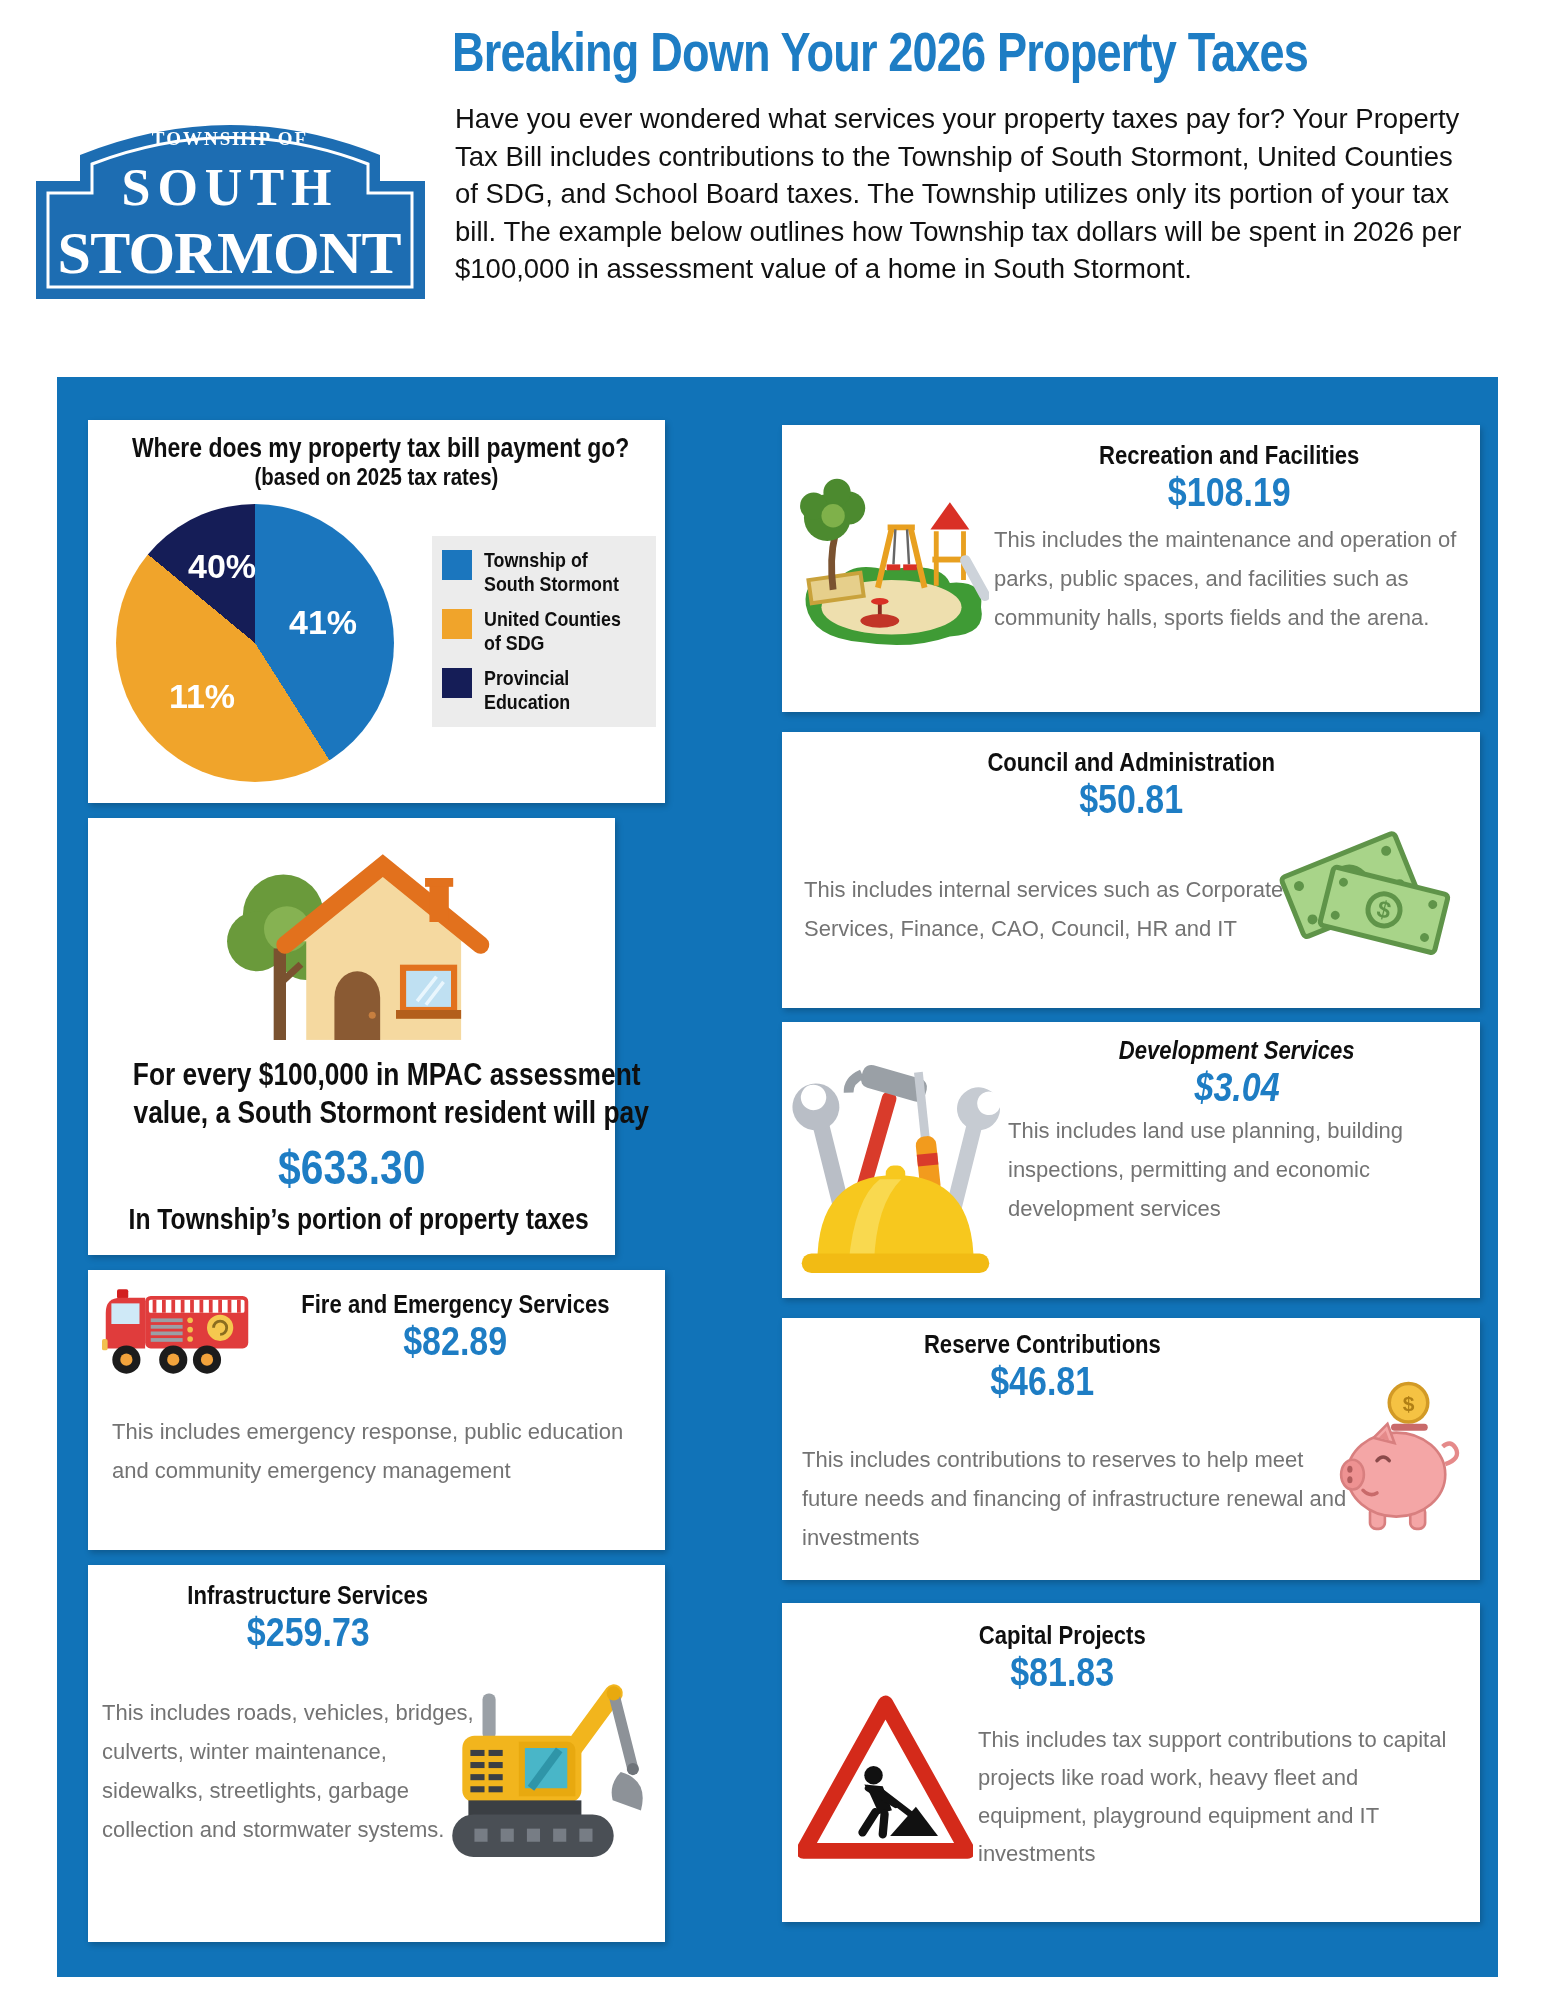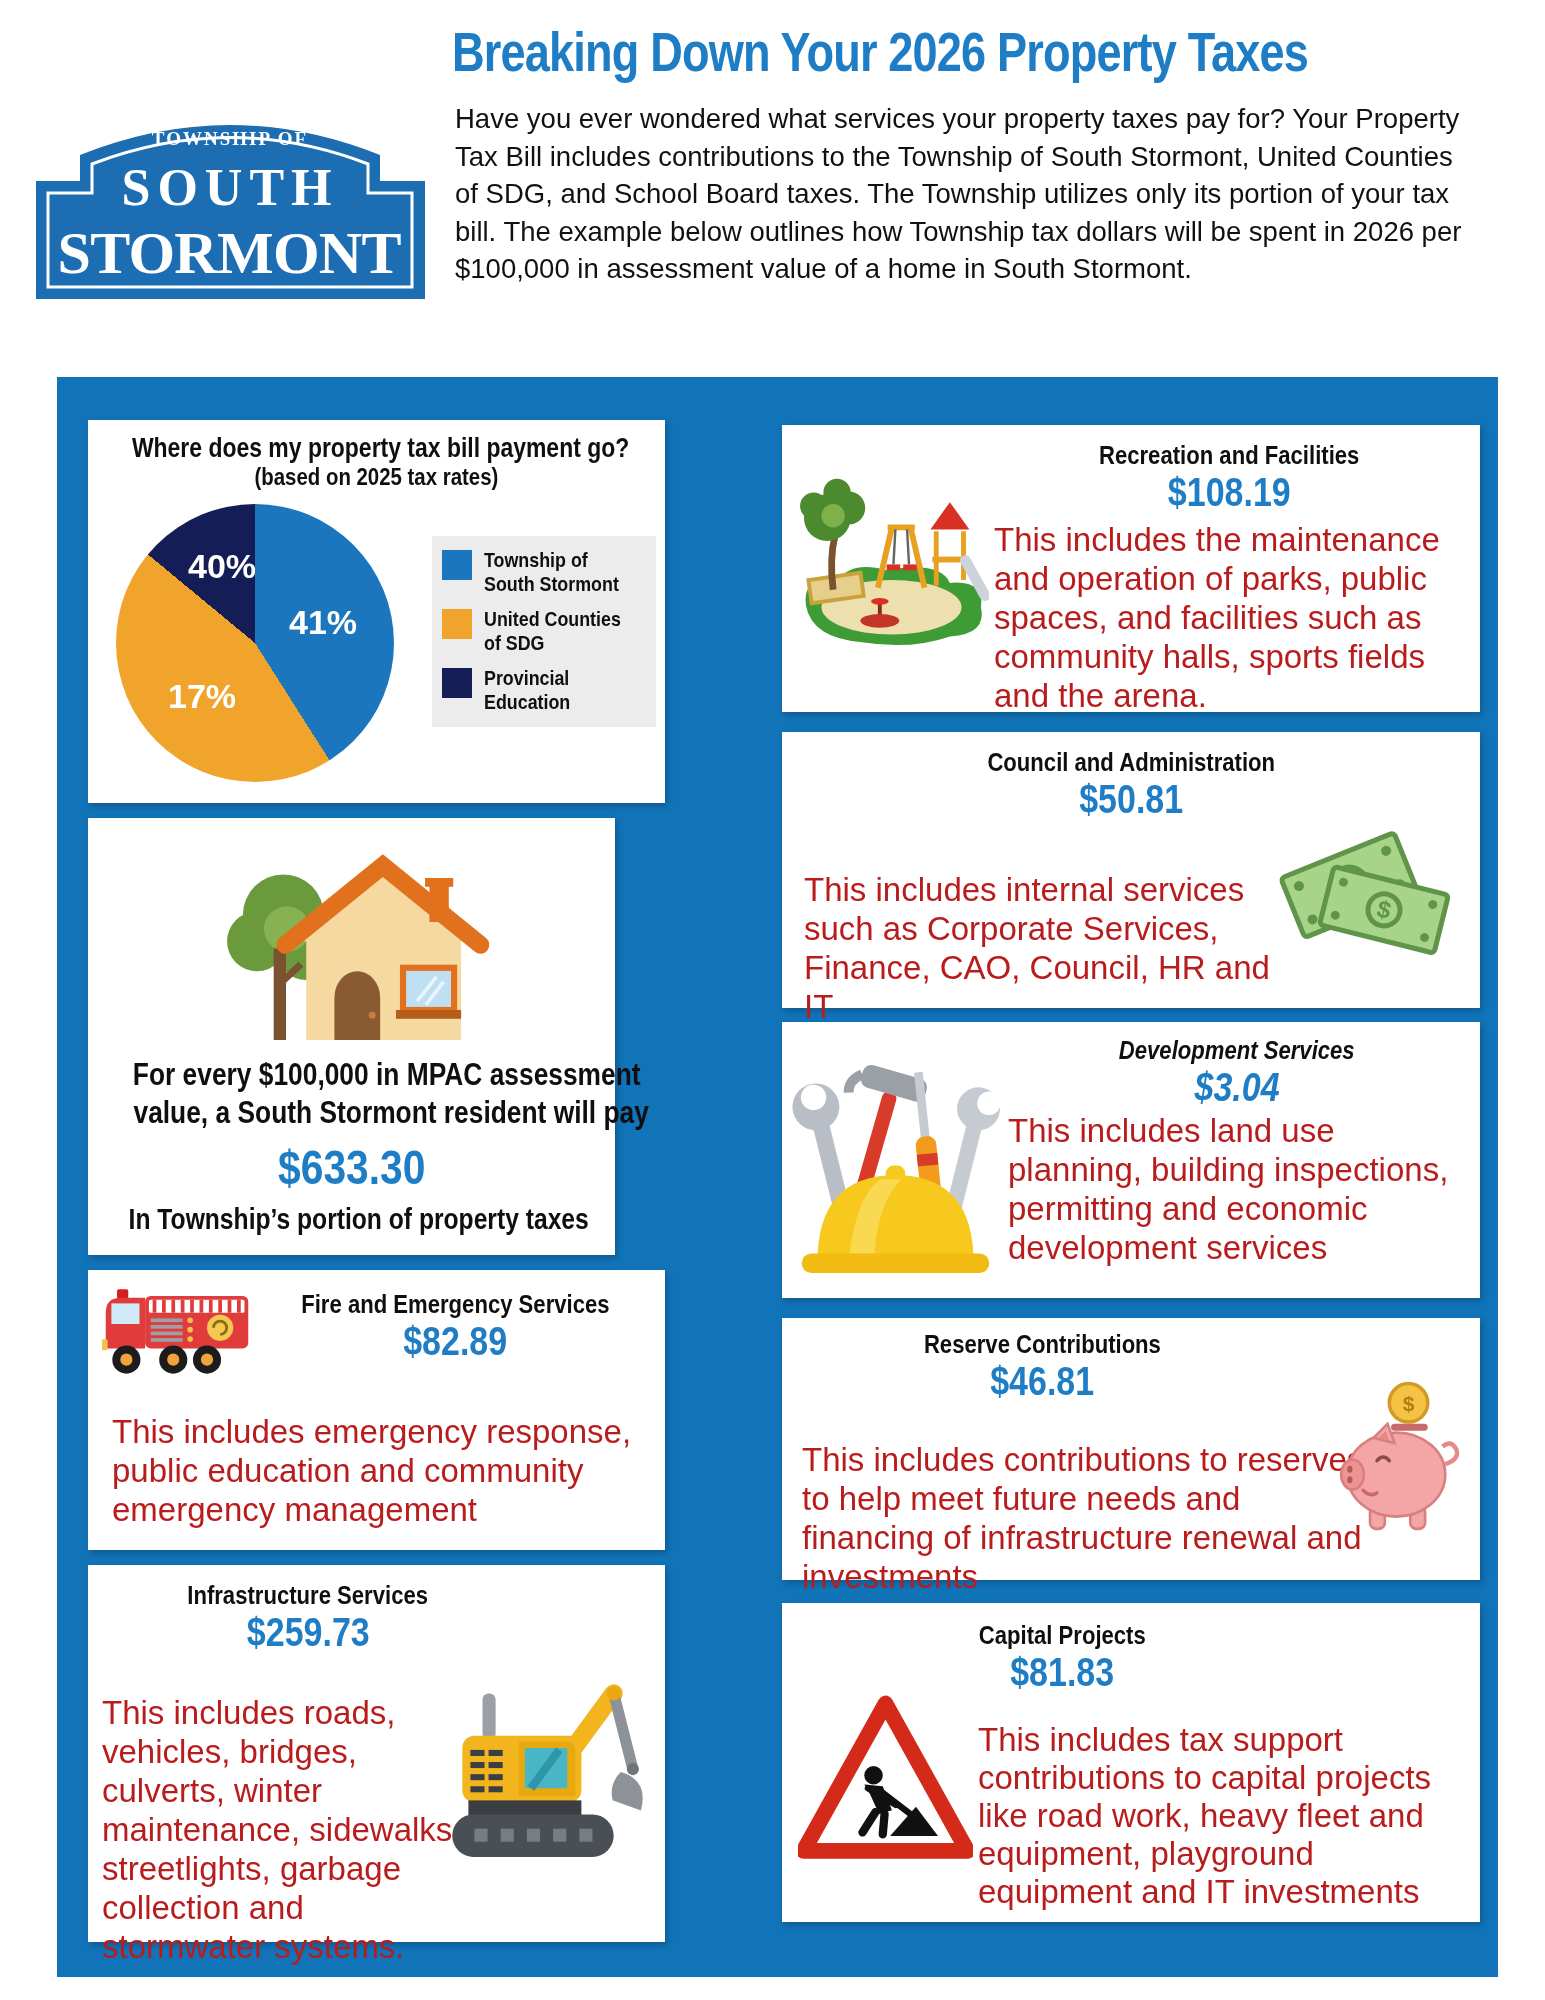--- a/index.html
+++ b/index.html
@@ -28,21 +28,21 @@
   .c-fire{left:31px;top:893px;width:577px;height:280px;}
   .c-infra{left:31px;top:1188px;width:577px;height:377px;}
   .c-rec{left:725px;top:48px;width:698px;height:287px;}
   .c-council{left:725px;top:355px;width:698px;height:276px;}
   .c-dev{left:725px;top:645px;width:698px;height:276px;}
   .c-reserve{left:725px;top:941px;width:698px;height:262px;}
   .c-capital{left:725px;top:1226px;width:698px;height:319px;}
 
   .card h3{margin:0;font-size:26px;font-weight:bold;color:#0f0f0f;line-height:1.12;text-align:center;}
   .amount{font-size:40px;font-weight:bold;color:var(--accent-blue,#1e7dc4);text-align:center;line-height:1.1;}
-  .body-text{font-size:33px;line-height:39px;color:#b91c1c;}
+  .body-text{font-size:22px;line-height:39px;color:#737373;}
 
   
   .pie-titles{padding-top:13px;text-align:center;font-weight:bold;color:#0f0f0f;}
   .pie-t1{font-size:27px;line-height:30px;}
   .pie-t2{font-size:24px;line-height:28px;}
   .pie{position:absolute;left:28px;top:84px;width:278px;height:278px;border-radius:50%;
        background:#ccc;}
   .plabel{position:absolute;transform:translate(-50%,-50%);color:#fff;
        font-size:34px;font-weight:bold;}
   .lab-0{left:207px;top:118px;}   
@@ -114,21 +114,21 @@
 
   <div class="panel">
 
     <section class="card c-pie">
       <div class="pie-titles">
         <span class="cond pie-t1">Where does my property tax bill payment go?</span><br>
         <span class="cond pie-t2">(based on 2025 tax rates)</span>
       </div>
       <div class="pie" style="background: conic-gradient(rgb(27, 118, 190) 0%, rgb(27, 118, 190) 41%, rgb(240, 164, 43) 41%, rgb(240, 164, 43) 86%, rgb(21, 29, 87) 86%, rgb(21, 29, 87) 100%);">
         <span class="plabel lab-0">41%</span>
-        <span class="plabel lab-1">17%</span>
+        <span class="plabel lab-1">11%</span>
         <span class="plabel lab-2">40%</span>
       </div>
       <div class="legend">
         <div class="litem">
           <span class="swatch" style="background: rgb(27, 118, 190);"></span>
           <span class="llabel cond-l">Township of South Stormont</span>
         </div>
         <div class="litem">
           <span class="swatch" style="background: rgb(240, 164, 43);"></span>
           <span class="llabel cond-l">United Counties of SDG</span>

